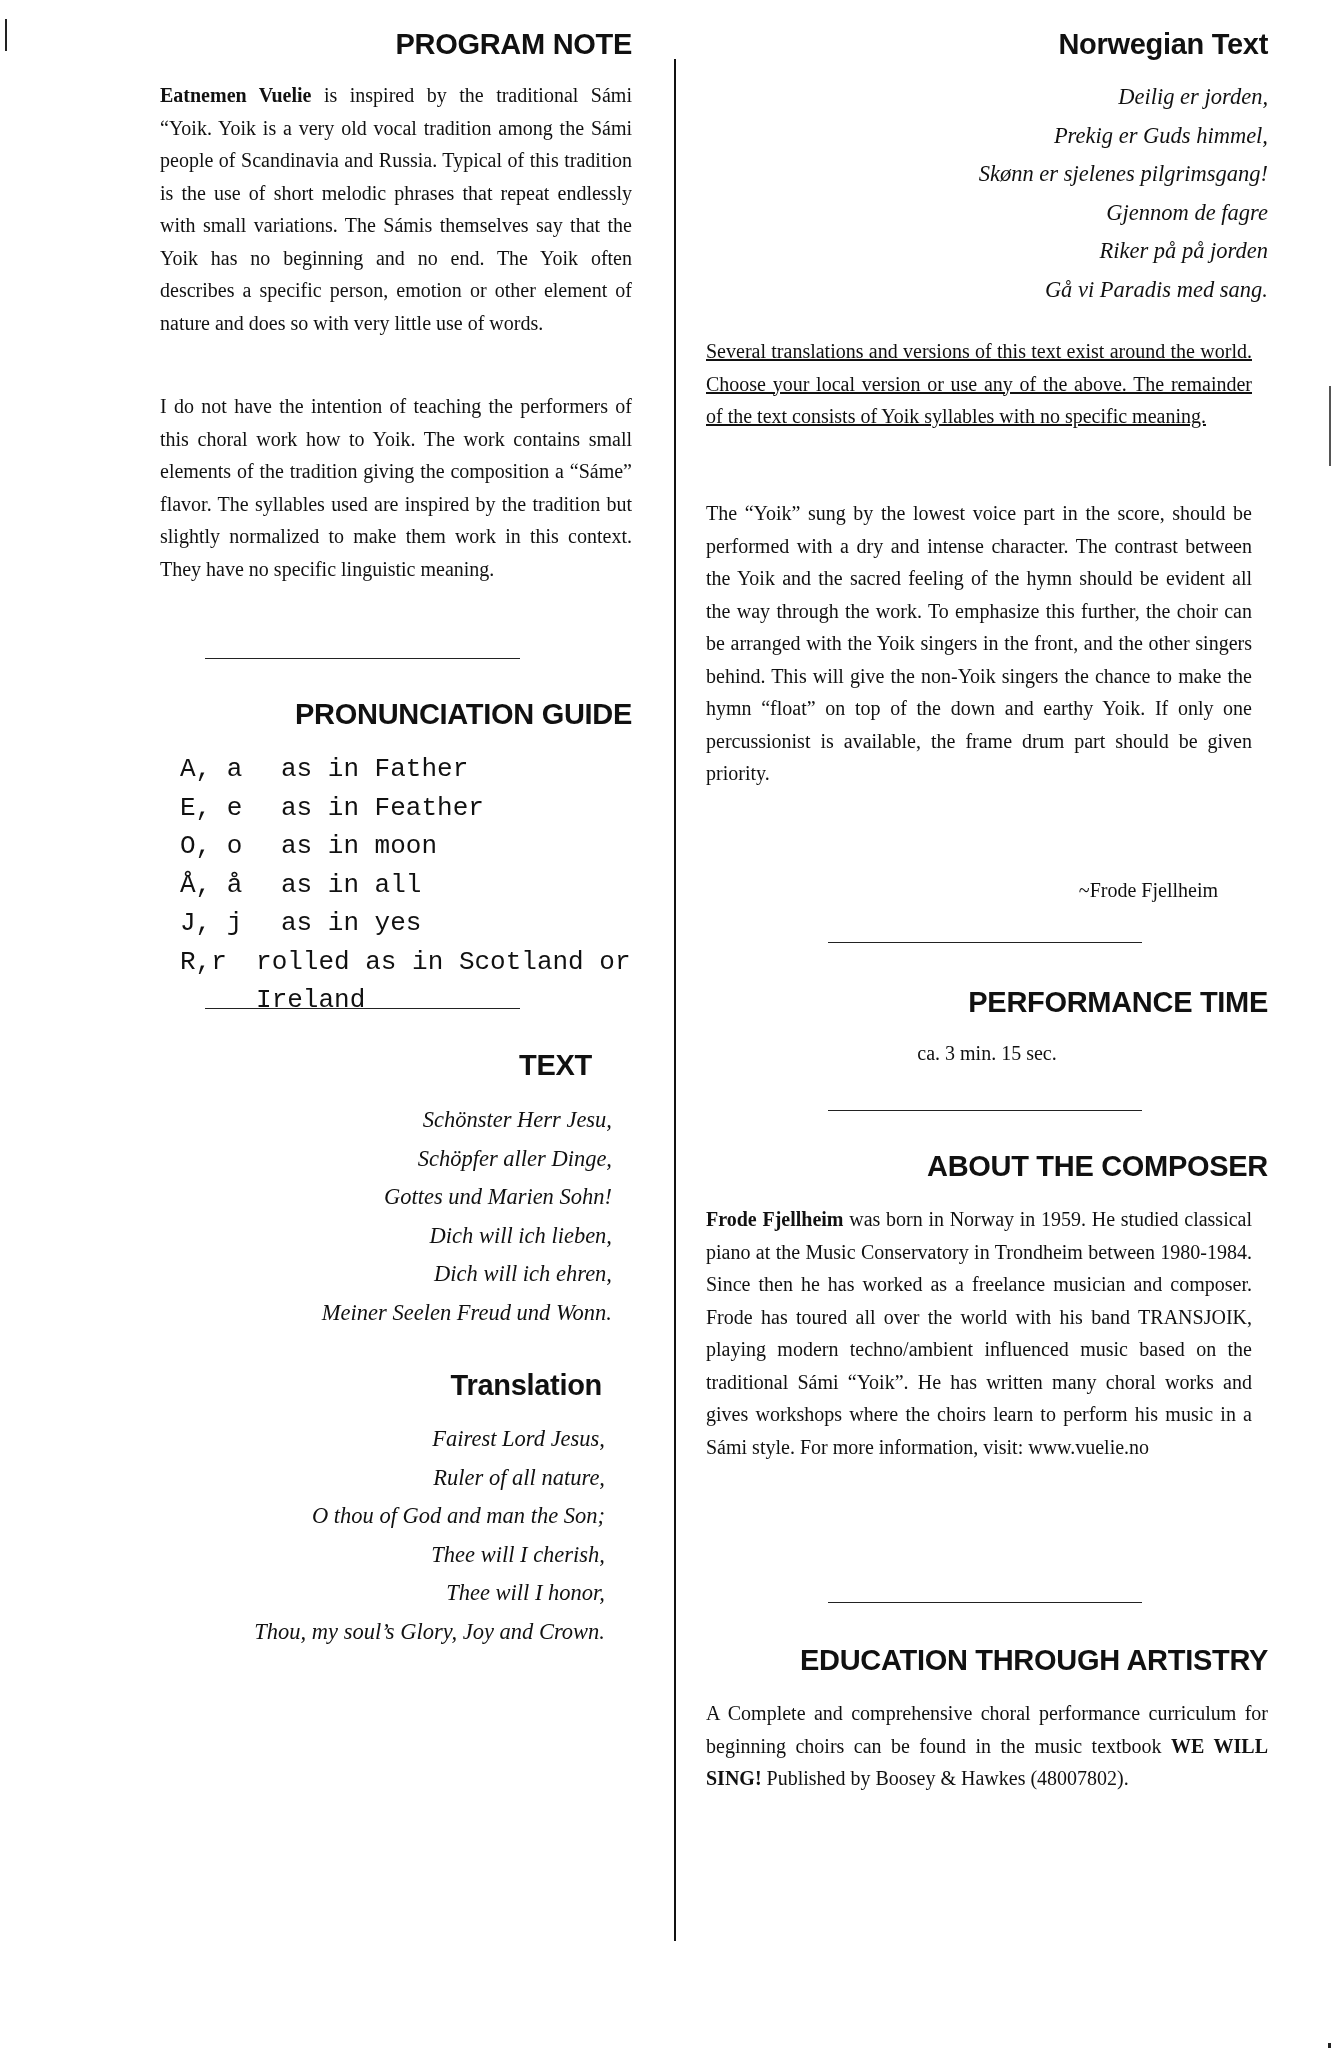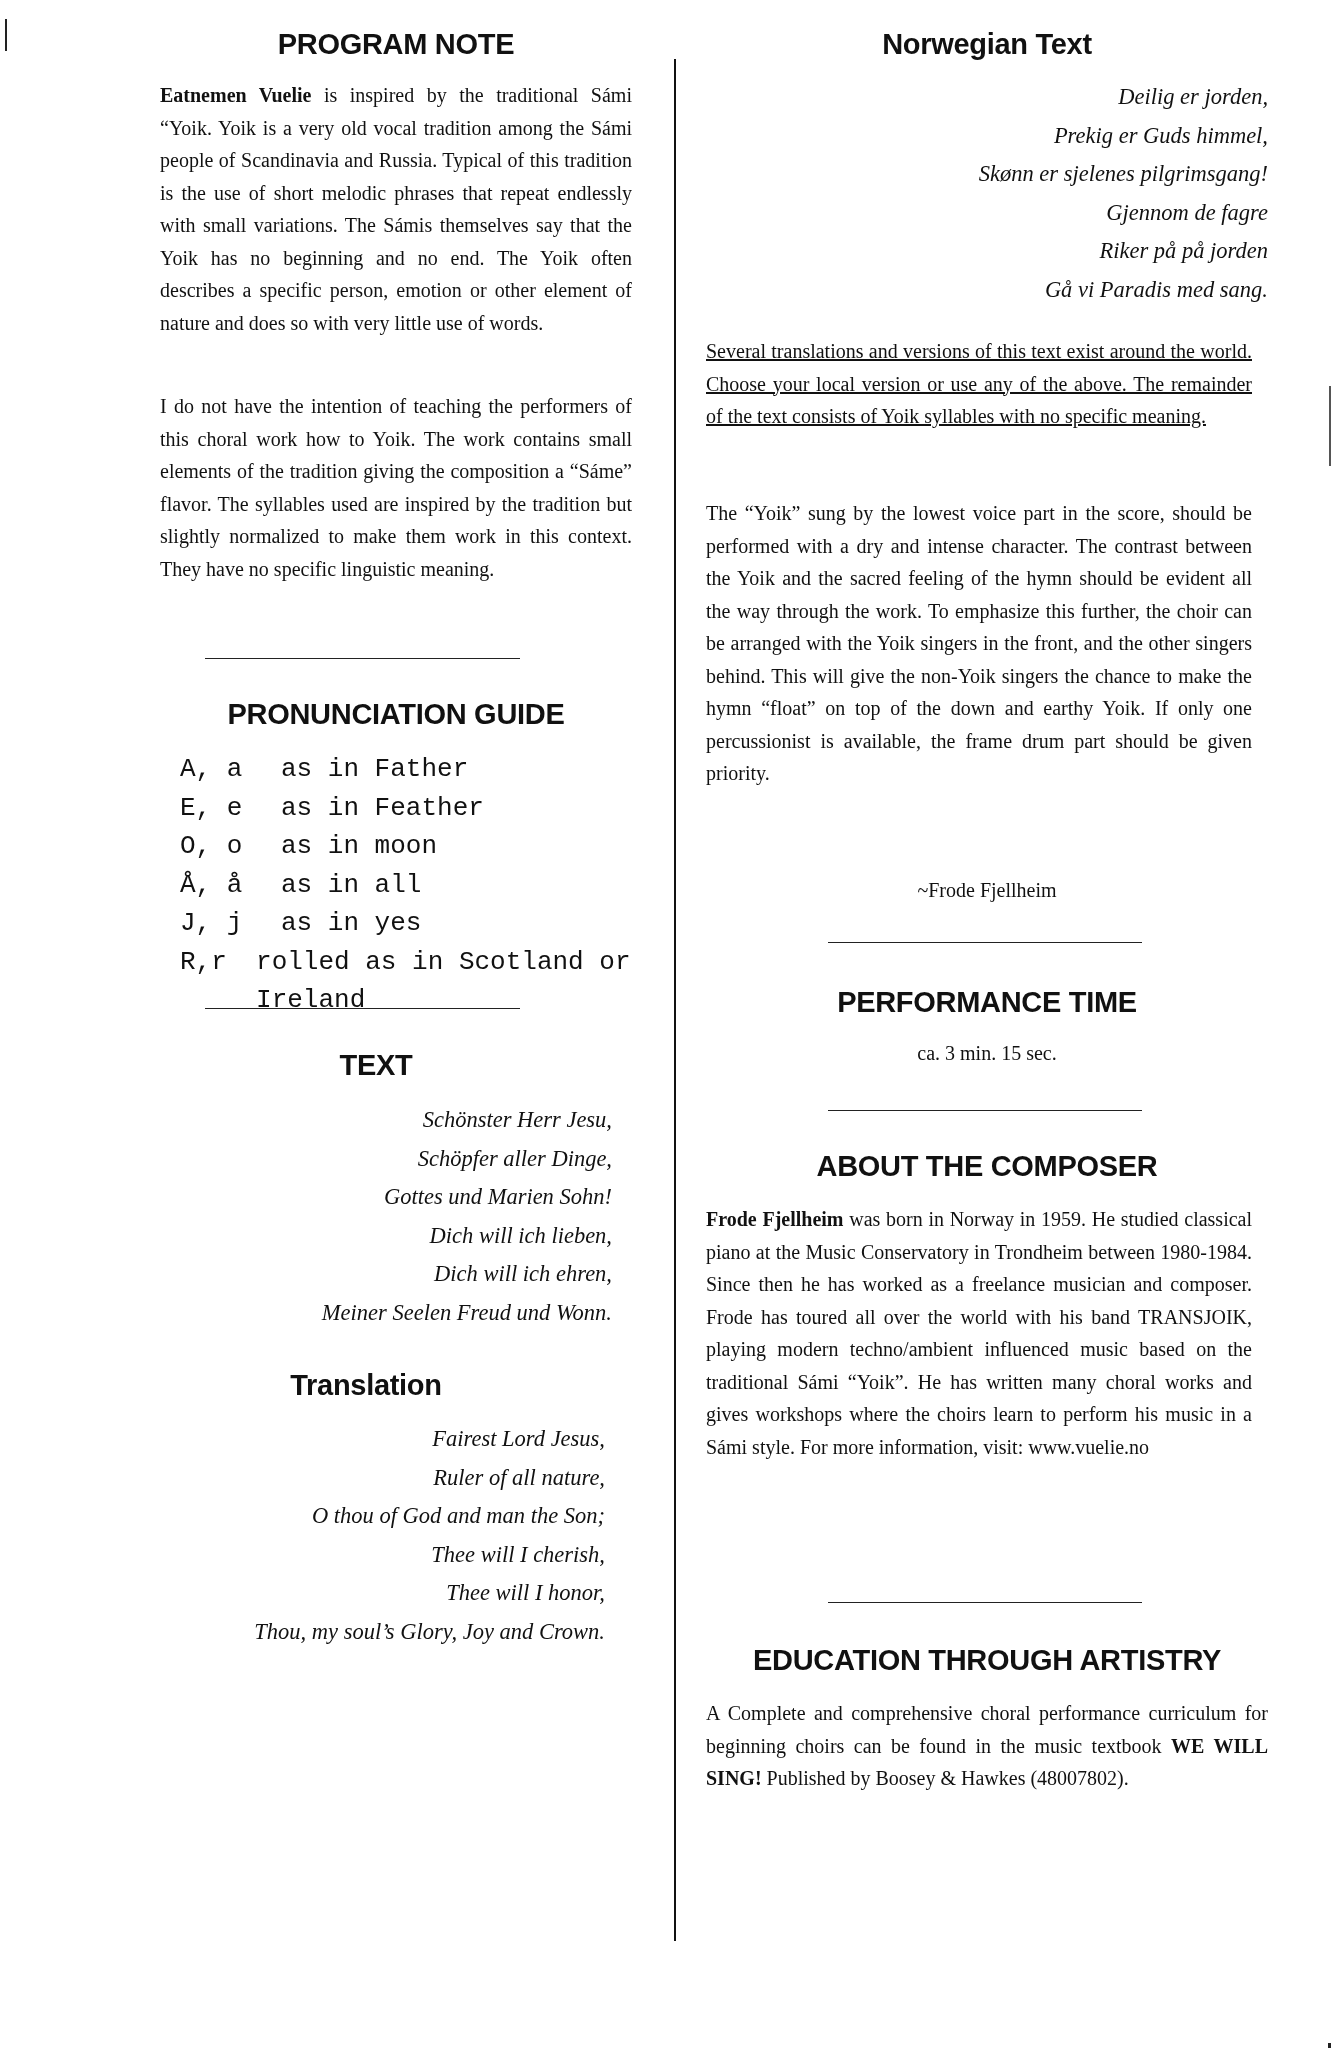--- a/index.html
+++ b/index.html
@@ -1,19 +1,19 @@
 <!DOCTYPE html>
 <html><head>
 <meta charset="utf-8">
 <style>
   html, body { margin: 0; padding: 0; background: #ffffff; }
   body { width: 1331px; height: 2048px; position: relative; overflow: hidden; color: #111; }
   .page { position: absolute; left: 0; top: 0; width: 1331px; height: 2048px; }
 
-  .heading { font-family: "Liberation Sans", sans-serif; font-weight: bold; text-align: center; font-size: 29px; letter-spacing: -0.3px; margin: 0; color: #111; }
+  .heading { font-family: "Liberation Sans", sans-serif; font-weight: bold; text-align: right; font-size: 29px; letter-spacing: -0.3px; margin: 0; color: #111; }
   .para { font-family: "Liberation Serif", serif; font-size: 20px; line-height: 32.5px; text-align: justify; margin: 0; }
   .poem { font-family: "Liberation Serif", serif; font-style: italic; font-size: 22.5px; line-height: 38.5px; text-align: right; }
   .poem div { white-space: nowrap; }
   .rule { position: absolute; height: 0; border-top: 1.5px solid #222; }
   .abs { position: absolute; }
 
   .pron-row { display: flex; font-family: Liberation Mono, monospace; font-size: 26px; line-height: 38.5px; }
   .pron-letter { width: 101px; padding-left: 8px; }
   .center-rule { position: absolute; left: 674px; top: 59px; width: 2px; height: 1882px; background: #111; }
   .speck { position: absolute; background: #222; }
@@ -98,21 +98,21 @@
     <div>Skønn er sjelenes pilgrimsgang!</div>
     <div>Gjennom de fagre</div>
     <div>Riker på på jorden</div>
     <div>Gå vi Paradis med sang.</div>
   </div>
 
   <p class="para abs" style="left:706px; width:546px; top:335px;text-decoration:underline;">Several translations and versions of this text exist around the world. Choose your local version or use any of the above. The remainder of the text consists of Yoik syllables with no specific meaning.</p>
 
   <p class="para abs" style="left:706px; width:546px; top:497px;">The “Yoik” sung by the lowest voice part in the score, should be performed with a dry and intense character. The contrast between the Yoik and the sacred feeling of the hymn should be evident all the way through the work. To emphasize this further, the choir can be arranged with the Yoik singers in the front, and the other singers behind. This will give the non-Yoik singers the chance to make the hymn “float” on top of the down and earthy Yoik. If only one percussionist is available, the frame drum part should be given priority.</p>
 
-  <div class="para abs" style="left:714px; width:546px; top:874px; text-align:center;">~Frode Fjellheim</div>
+  <div class="para abs" style="left:672px; width:546px; top:874px; text-align:right;">~Frode Fjellheim</div>
 
   <div class="rule" style="left:828px; width:314px; top:942px;"></div>
 
   <h2 class="heading abs" style="left:706px; width:562px; top:986px;">PERFORMANCE TIME</h2>
 
   <div class="para abs" style="left:706px; width:562px; top:1037px; text-align:center;">ca. 3 min. 15 sec.</div>
 
   <div class="rule" style="left:828px; width:314px; top:1110px;"></div>
 
   <h2 class="heading abs" style="left:706px; width:562px; top:1150px;">ABOUT THE COMPOSER</h2>

